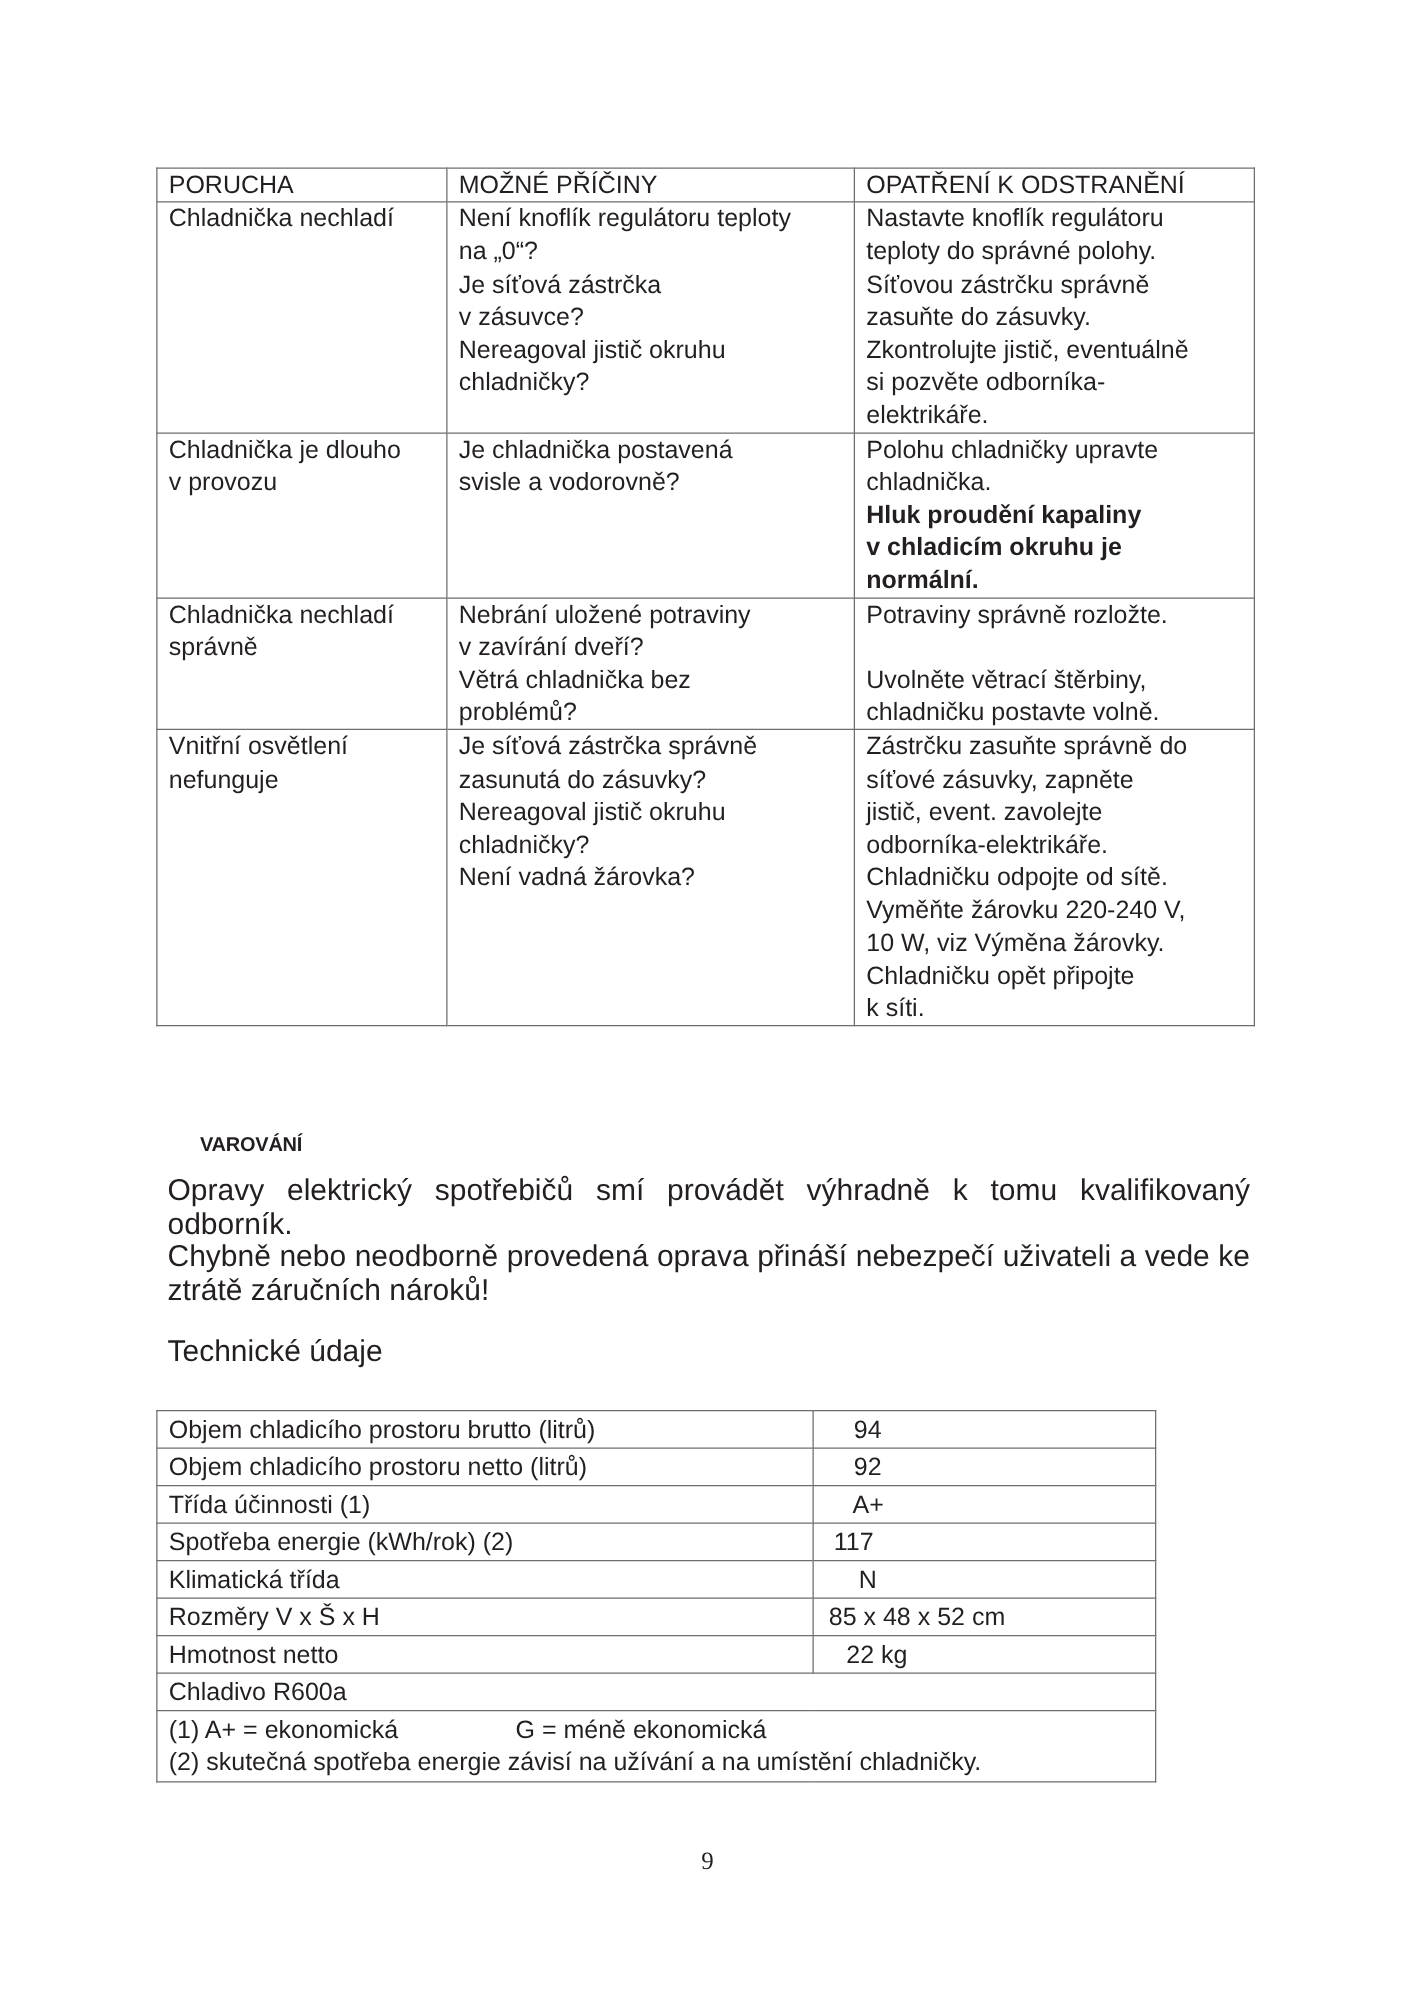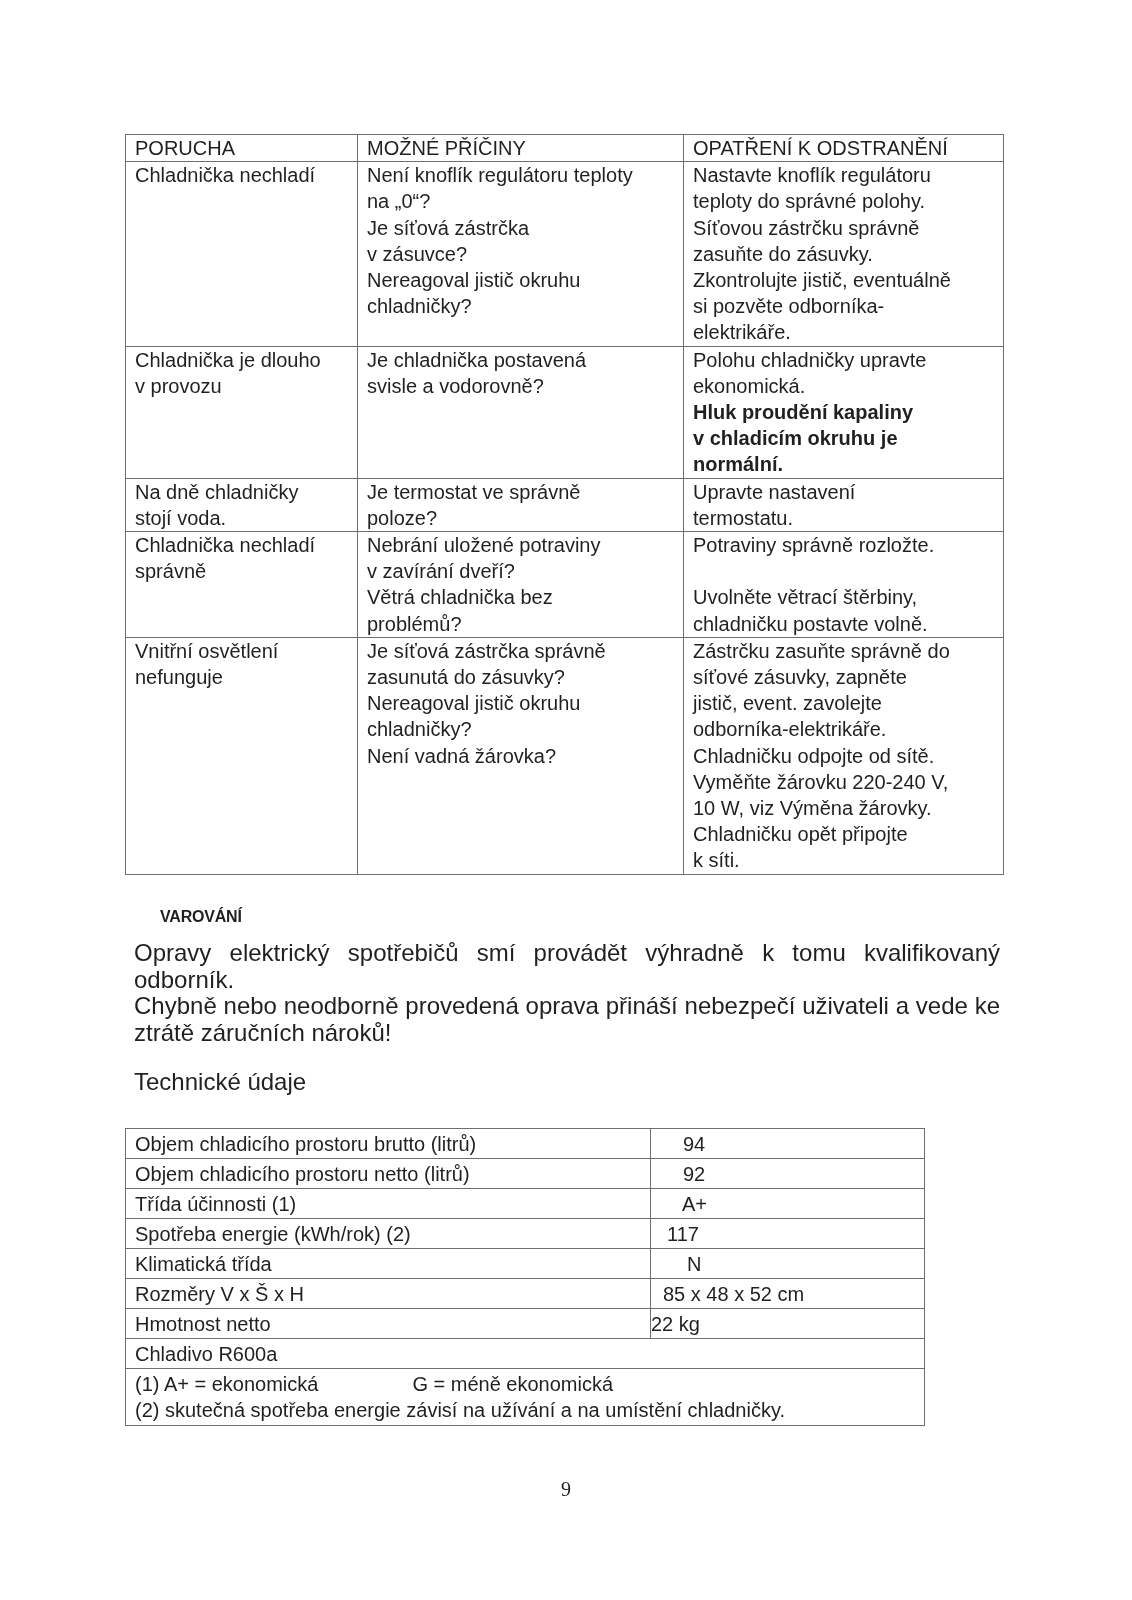--- a/index.html
+++ b/index.html
@@ -52,21 +52,21 @@
     table.tech col.v { width: 274px; }
     table.tech td {
       border: 1.5px solid #6e6e6e; padding: 2px 8px 1px 9px;
       vertical-align: top; white-space: nowrap;
     }
     table.tech td.val { padding-left: 32px; }
     table.tech td.val.v-ap { padding-left: 31px; }
     table.tech td.val.v-117 { padding-left: 16px; }
     table.tech td.val.v-n { padding-left: 36px; }
     table.tech td.val.v-dim { padding-left: 12px; }
-    table.tech td.val.v-kg { padding-left: 0; }
+    table.tech td.val.v-kg { padding-left: 26px; }
     table.tech td.notes { padding-top: 2px; padding-bottom: 2px; }
     table.tech .note-line { display: block; }
     table.tech .g-part { display: inline-block; margin-left: 94px; }
 
     .page-number {
       position: absolute; left: 0; width: 1132px; top: 1478px;
       text-align: center; font-family: "Liberation Serif", serif; font-size: 20px;
     }
   </style>
 </head>
@@ -112,38 +112,24 @@
           <td>
             <span class="line">Chladnička je dlouho</span>
             <span class="line">v provozu</span>
           </td>
           <td>
             <span class="line">Je chladnička postavená</span>
             <span class="line">svisle a vodorovně?</span>
           </td>
           <td>
             <span class="line">Polohu chladničky upravte</span>
-            <span class="line">ekonomická.</span>
+            <span class="line">chladnička.</span>
             <span class="line bold">Hluk proudění kapaliny</span>
             <span class="line bold">v chladicím okruhu je</span>
             <span class="line bold">normální.</span>
-          </td>
-        </tr>
-        <tr>
-          <td>
-            <span class="line">Na dně chladničky</span>
-            <span class="line">stojí voda.</span>
-          </td>
-          <td>
-            <span class="line">Je termostat ve správně</span>
-            <span class="line">poloze?</span>
-          </td>
-          <td>
-            <span class="line">Upravte nastavení</span>
-            <span class="line">termostatu.</span>
           </td>
         </tr>
         <tr>
           <td>
             <span class="line">Chladnička nechladí</span>
             <span class="line">správně</span>
           </td>
           <td>
             <span class="line">Nebrání uložené potraviny</span>
             <span class="line">v zavírání dveří?</span>

